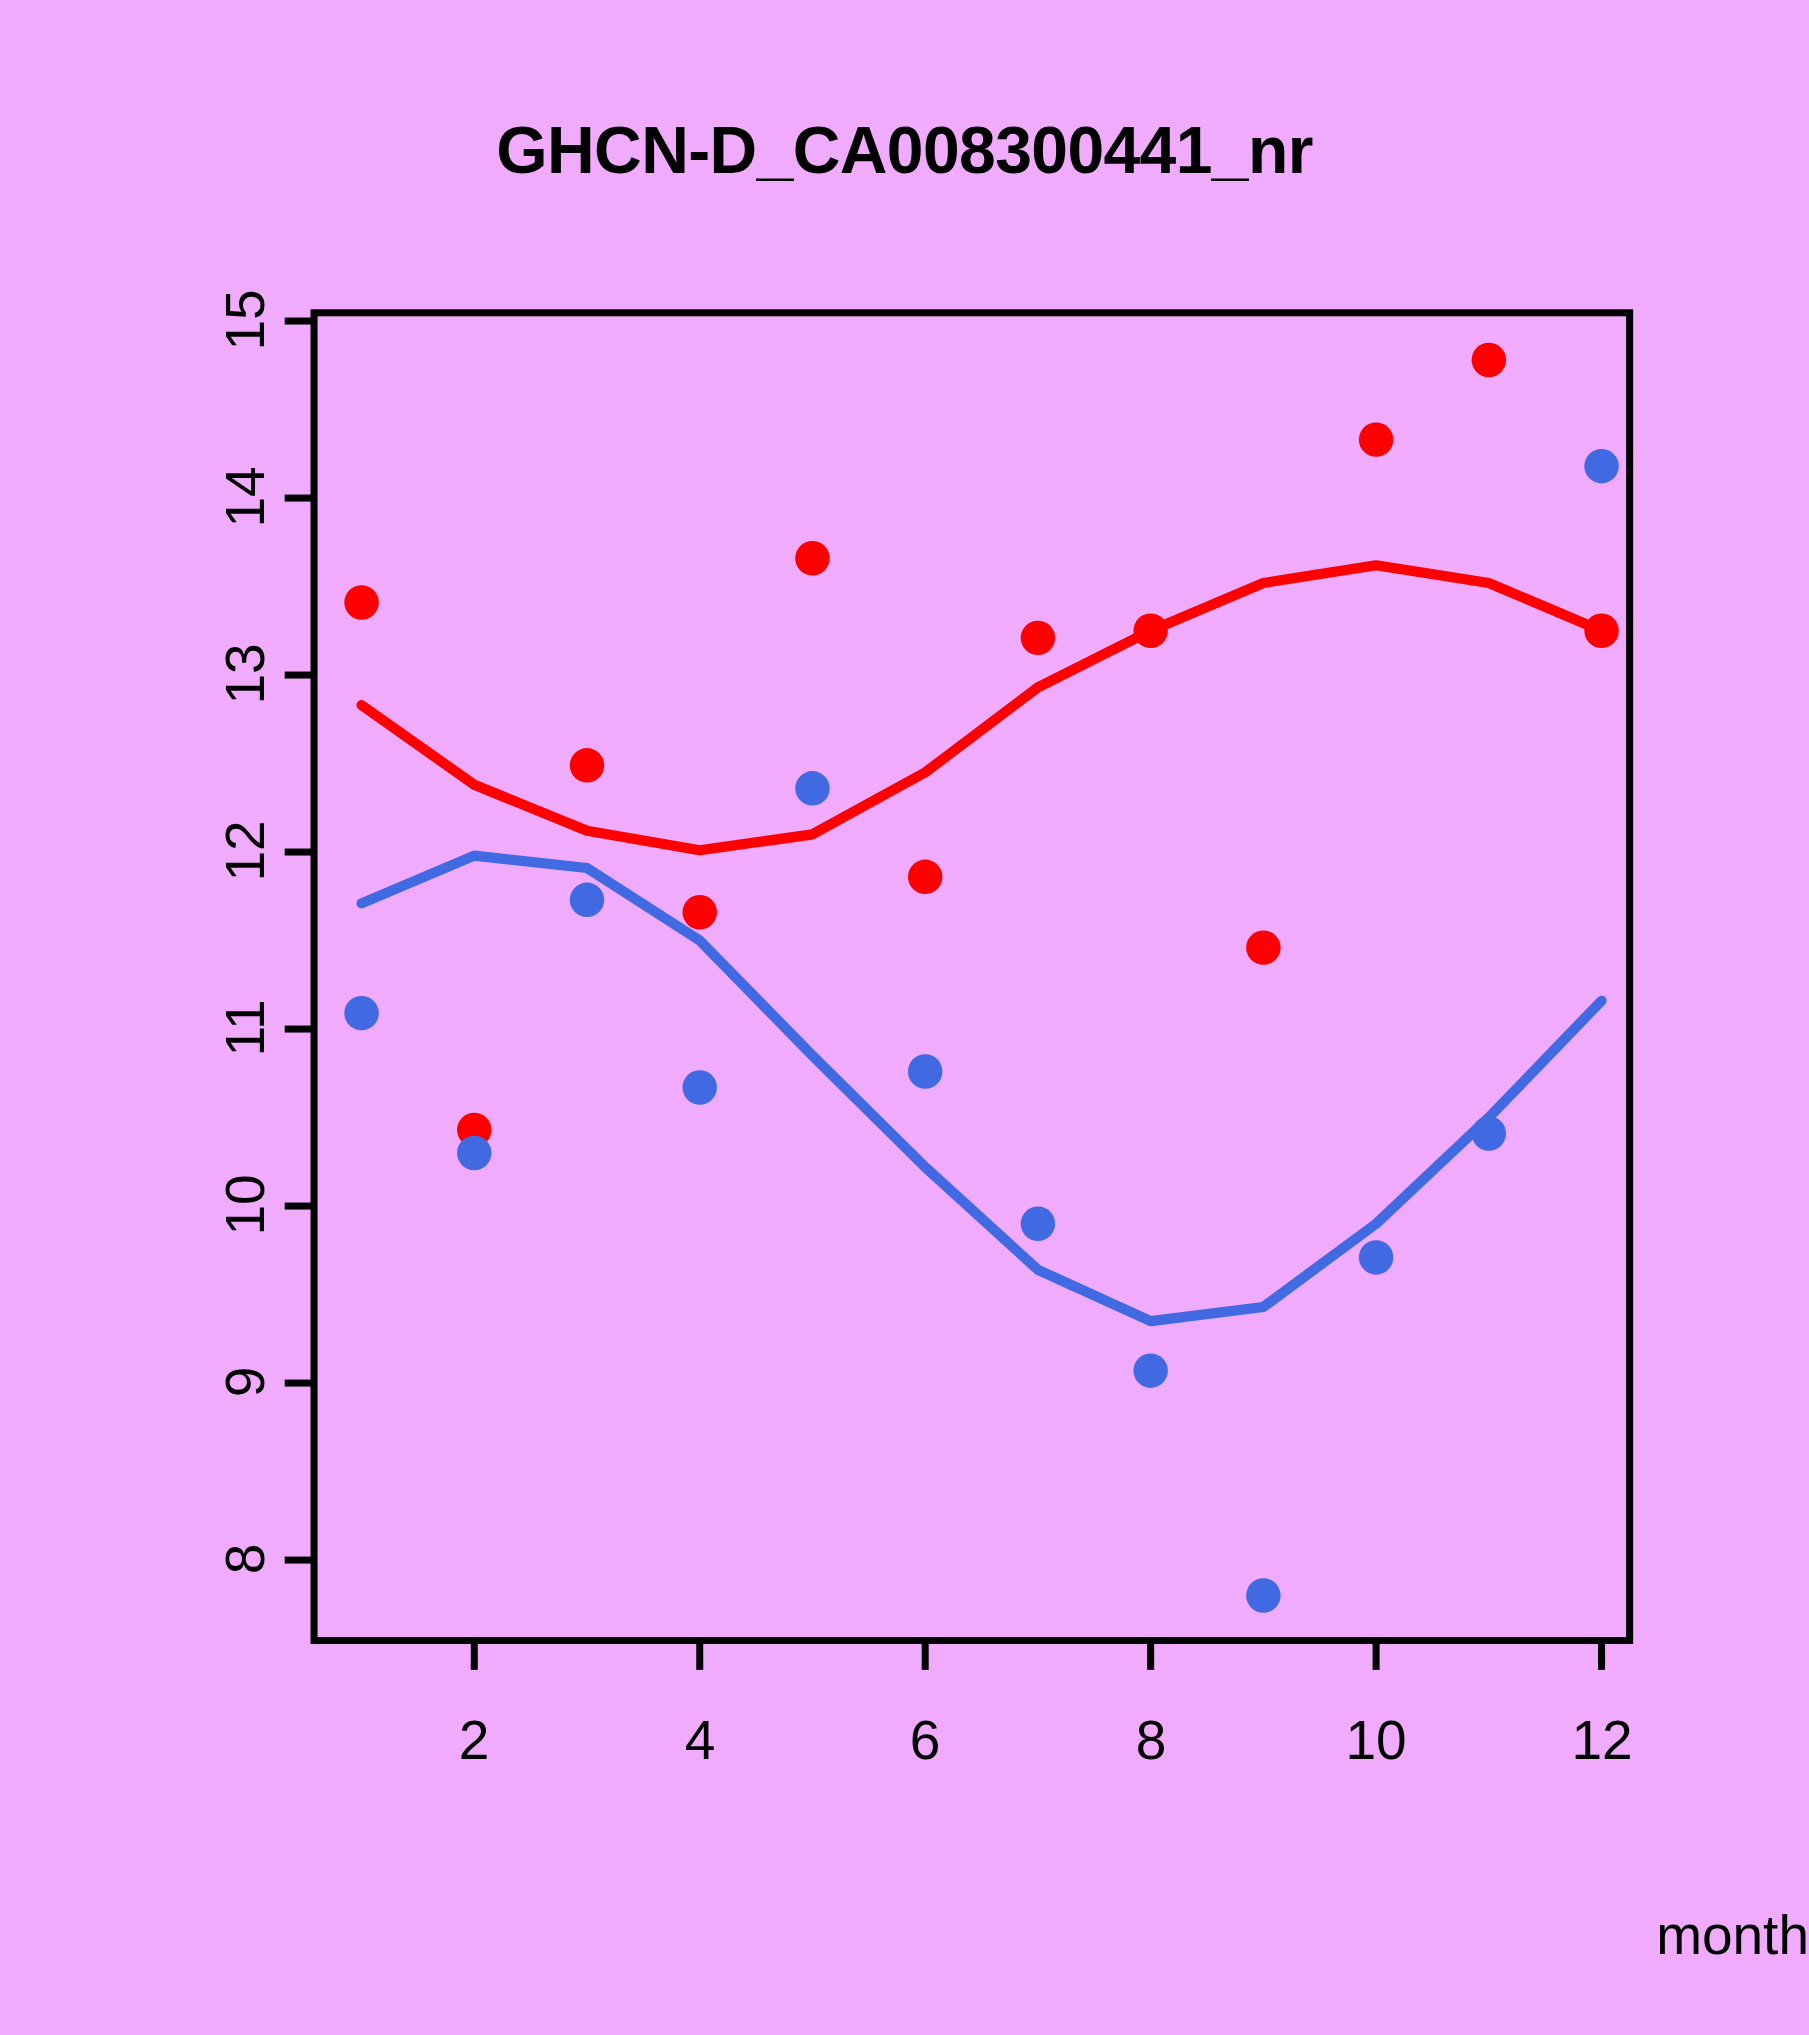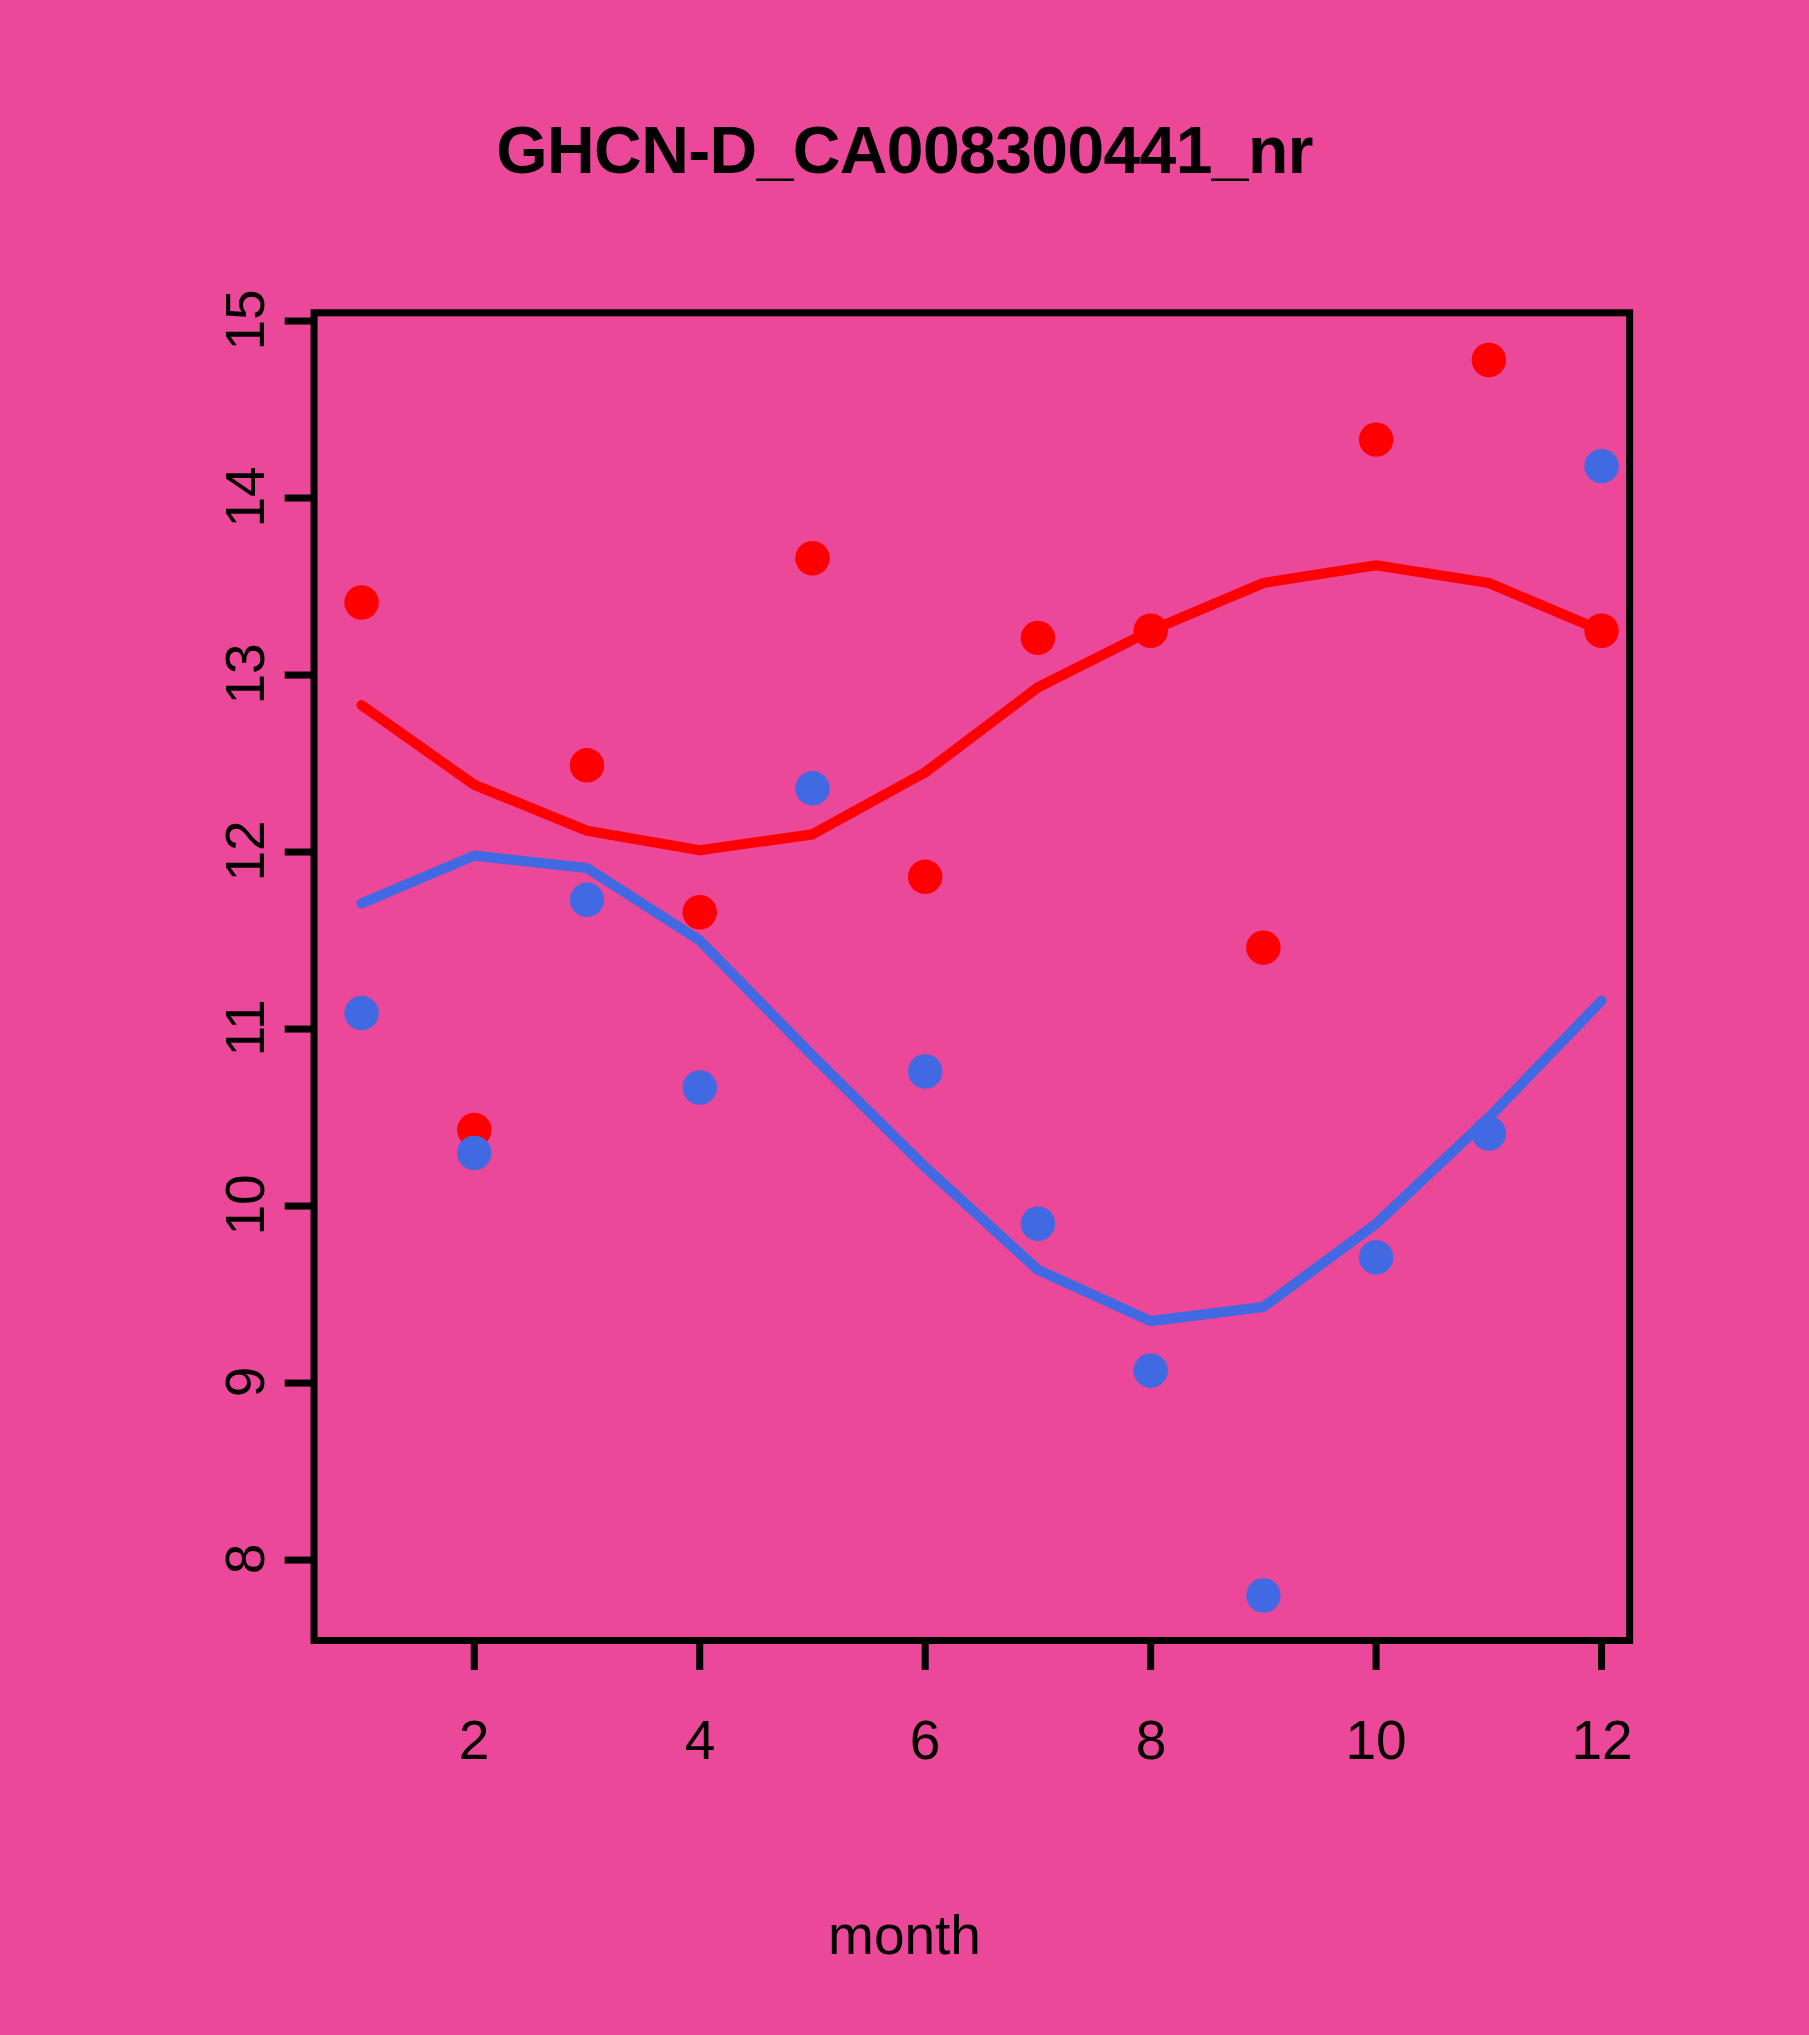--- a/index.html
+++ b/index.html
@@ -13,21 +13,21 @@
     font-family: "Liberation Sans", sans-serif;
     overflow: hidden;
     position: relative;
   }
 
   #plot-root {
     position: absolute;
     left: 0; top: 0;
     width: 1809px;
     height: 2035px;
-    background: #ec4899;
+    background: #f0abfc;
   }
 
   #chart-title {
     position: absolute;
     left: 0;
     top: 112px;
     width: 1809px;
     text-align: center;
     font-size: 66px;
     font-weight: bold;
@@ -35,21 +35,21 @@
     letter-spacing: -0.6px;
     white-space: nowrap;
     font-family: "Liberation Sans", sans-serif;
   }
 
   #xlabel {
     position: absolute;
     left: 0;
     top: 1903px;
     width: 1809px;
-    text-align: center;
+    text-align: right;
     font-size: 55px;
     color: #000000;
     font-family: "Liberation Sans", sans-serif;
   }
 
   #plot-svg {
     position: absolute;
     left: 0;
     top: 0;
   }

